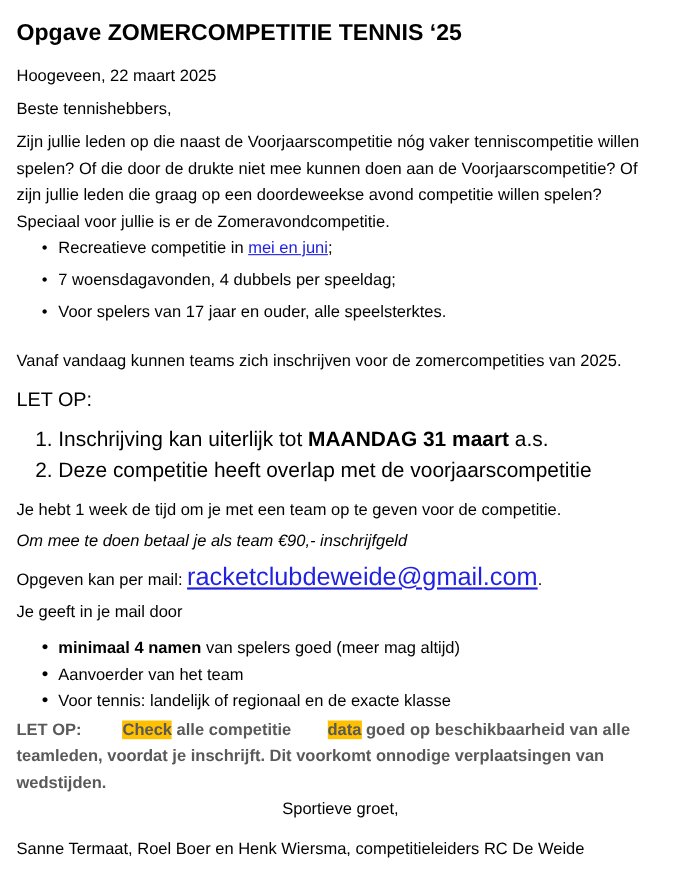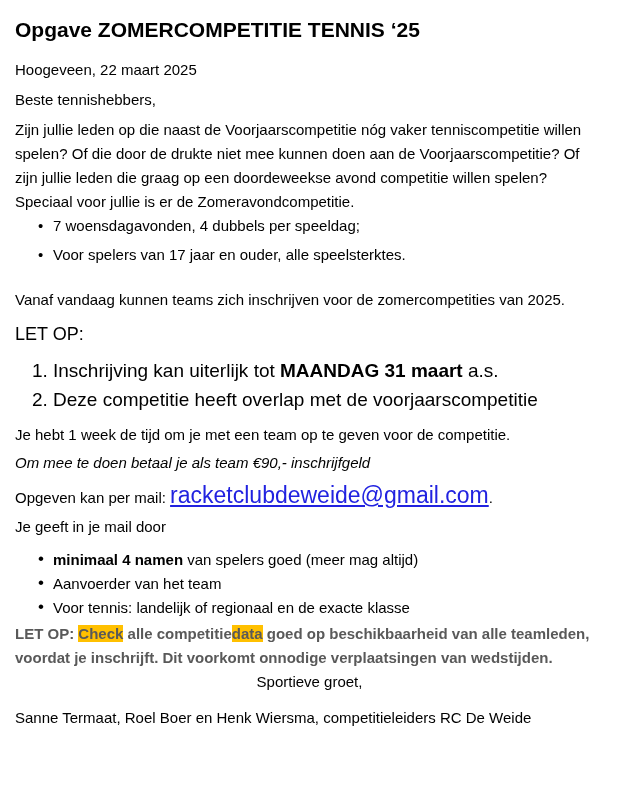--- a/index.html
+++ b/index.html
@@ -58,41 +58,44 @@
   }
   ul.mail-items li::before {
     content:"\2022"; position:absolute; left:23px; top:-1px;
     font-size:17px; line-height:20px;
   }
 
   p.warning {
     font-size:15px; line-height:24px; font-weight:700; color:#595959;
     margin:0 0 2px 0;
   }
-  .hl { background:#FFC000; }
+  .hl { background:#FFC000;margin-left:33px; }
 
   p.closing { margin-bottom:16px;text-align:center; }
   p.signature { margin-bottom:0; }
 
   strong { font-weight:700; }
 </style>
 </head>
 <body>
 
 <div class="page">
 
   <h1 class="title">Opgave ZOMERCOMPETITIE TENNIS ‘25</h1>
 
   <p class="body dateline">Hoogeveen, 22 maart 2025</p>
 
   <p class="body salutation">Beste tennishebbers,</p>
 
   <p class="body intro">Zijn jullie leden op die naast de Voorjaarscompetitie nóg vaker tenniscompetitie willen spelen? Of die door de drukte niet mee kunnen doen aan de Voorjaarscompetitie? Of zijn jullie leden die graag op een doordeweekse avond competitie willen spelen? Speciaal voor jullie is er de Zomeravondcompetitie.</p>
 
   <ul class="features">
+    <li>
+      <span>Recreatieve competitie in </span><a class="link">mei en juni</a><span>;</span>
+    </li>
     <li>7 woensdagavonden, 4 dubbels per speeldag;</li>
     <li>Voor spelers van 17 jaar en ouder, alle speelsterktes.</li>
   </ul>
 
   <p class="body open-line">Vanaf vandaag kunnen teams zich inschrijven voor de zomercompetities van 2025.</p>
 
   <p class="attn-heading">LET OP:</p>
 
   <ol class="attn-list">
     <li>

